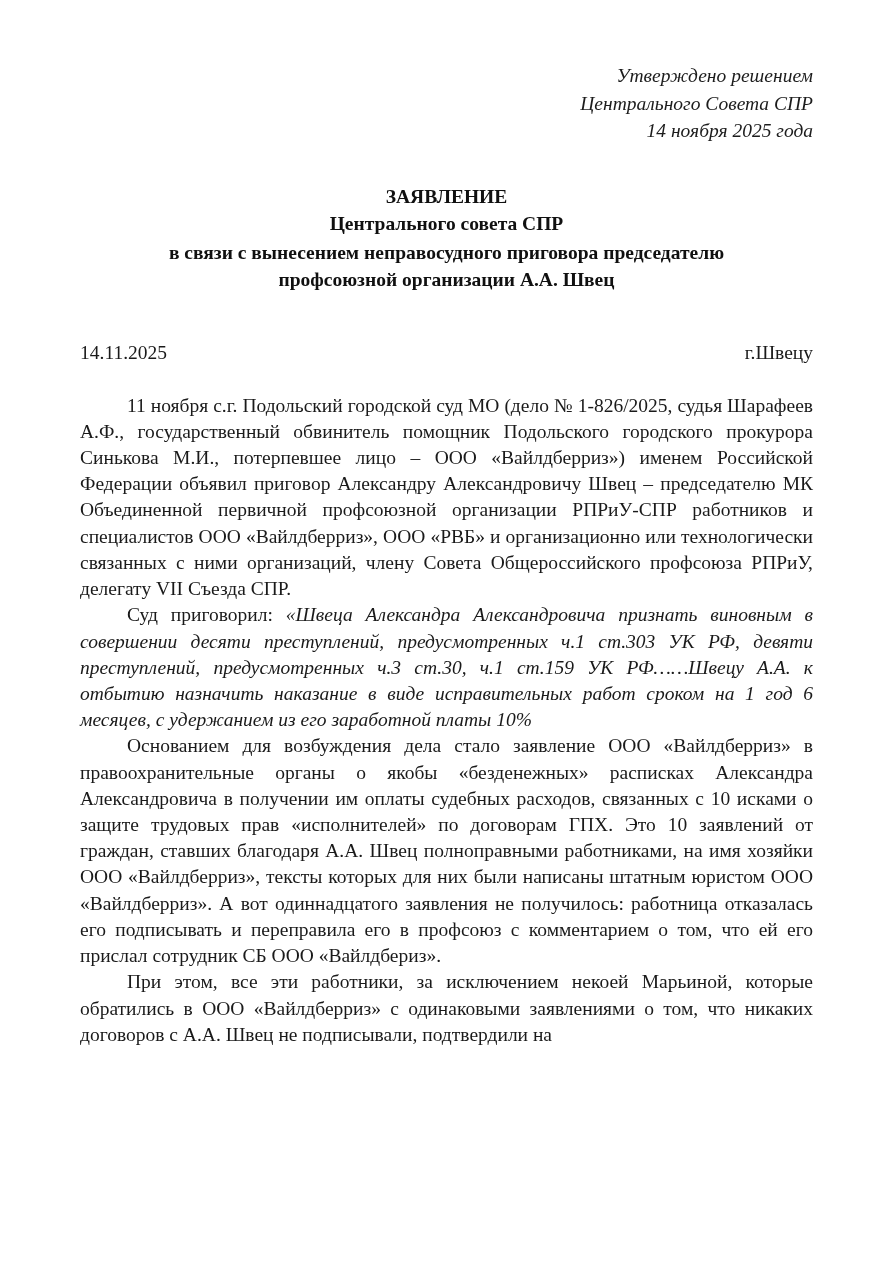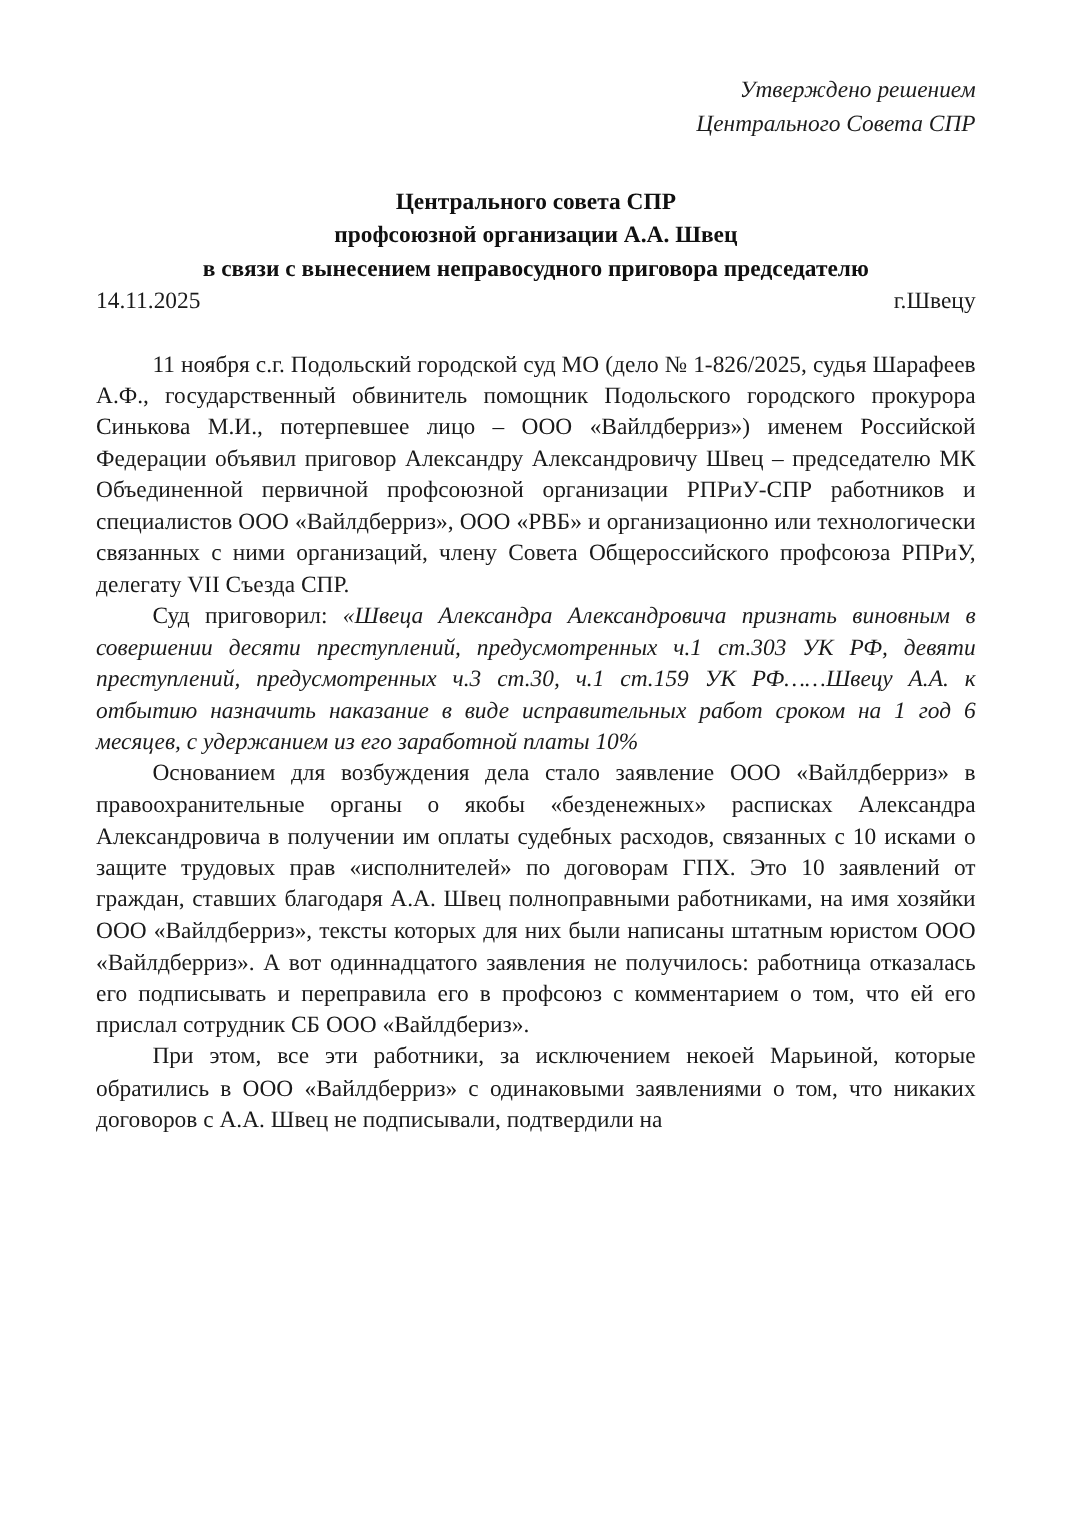--- a/index.html
+++ b/index.html
@@ -47,20 +47,21 @@
     font-weight: bold;
     font-size: 19.5px;
     line-height: 1.40;
     color: #101010;
   }
   .title-block .t-line { display: block; }
   .title-block .t-line.spaced { margin-top: 1px; }
 
   
   .meta-row {
+    margin-top: 46px;
     display: flex;
     justify-content: space-between;
     align-items: baseline;
     font-size: 19.5px;
     line-height: 1.4;
     color: #1a1a1a;
   }
 
   
   .body-text {
@@ -91,26 +92,28 @@
 </style>
 </head>
 <body>
 
 <div class="page">
   <div class="content">
 
     <div class="approval">
       <div>Утверждено решением</div>
       <div>Центрального Совета СПР</div>
+      <div>14 ноября 2025 года</div>
     </div>
 
     <div class="title-block">
+      <span class="t-line">ЗАЯВЛЕНИЕ</span>
       <span class="t-line">Центрального совета СПР</span>
+      <span class="t-line spaced">в связи с вынесением неправосудного приговора председателю</span>
       <span class="t-line">профсоюзной организации А.А. Швец</span>
-      <span class="t-line spaced">в связи с вынесением неправосудного приговора председателю</span>
     </div>
 
     <div class="meta-row">
       <span>14.11.2025</span>
       <span>г.Швецу</span>
     </div>
 
     <div class="body-text">
 
       <p>11 ноября с.г. Подольский городской суд МО (дело № 1-826/2025, судья Шарафеев А.Ф., государственный обвинитель помощник Подольского городского прокурора Синькова М.И., потерпевшее лицо – ООО «Вайлдберриз») именем Российской Федерации объявил приговор Александру Александровичу Швец – председателю МК Объединенной первичной профсоюзной организации РПРиУ-СПР работников и специалистов ООО «Вайлдберриз», ООО «РВБ» и организационно или технологически связанных с ними организаций, члену Совета Общероссийского профсоюза РПРиУ, делегату VII Съезда СПР.</p>

